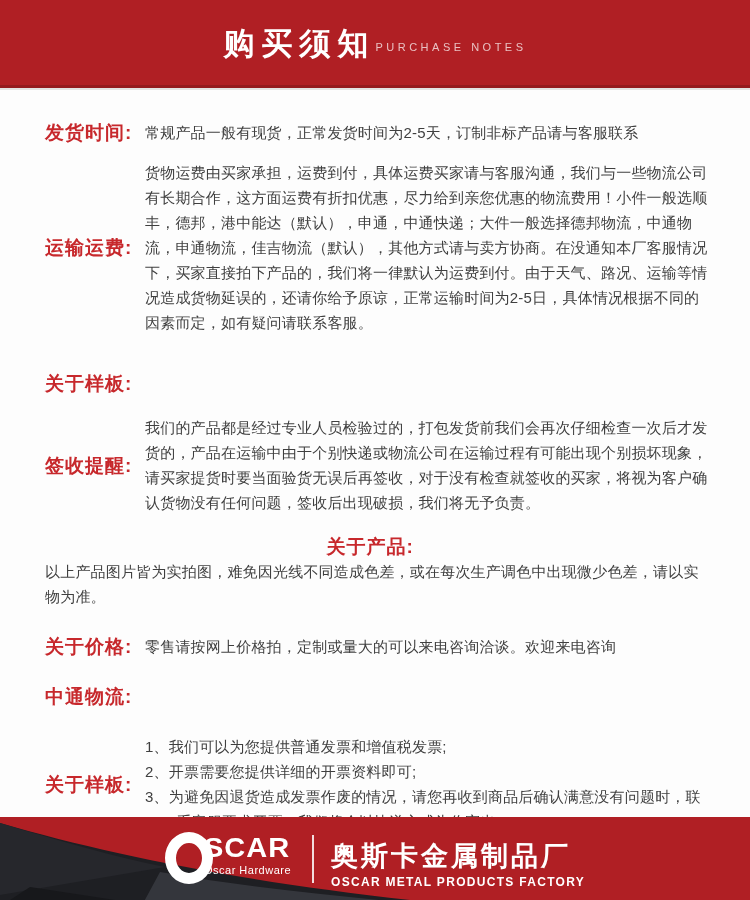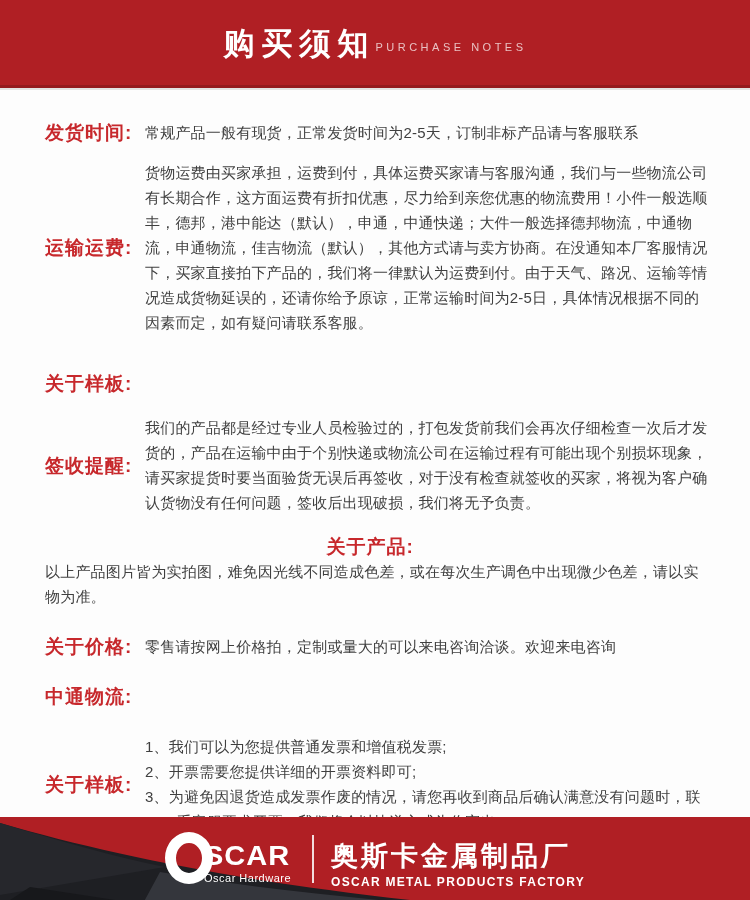--- a/index.html
+++ b/index.html
@@ -23,21 +23,21 @@
   .m4{margin-bottom:19px;}
   .m5{margin-bottom:25px;flex-direction:column;}
   .m6{margin-bottom:25px;}
   .m7{margin-bottom:25px;}
   .list-item{text-indent:-2.1em;padding-left:2.1em;}
 
   
   .footer{position:absolute;left:0;bottom:0;width:750px;height:83px;background:#b01f24;overflow:hidden;}
   .footer-bg{position:absolute;left:0;top:0;width:100%;height:100%;}
   .footer-inner{position:relative;z-index:1;height:100%;display:flex;align-items:center;justify-content:center;}
-  .logo{display:flex;align-items:flex-end;}
+  .logo{display:flex;align-items:flex-start;}
   .logo-o{box-sizing:border-box;width:48px;height:52px;border:11px solid #ffffff;border-radius:50%;margin-top:-2px;}
   .logo-col{display:flex;flex-direction:column;margin-left:-9px;}
   .logo-scar{color:#ffffff;font-size:29px;font-weight:800;letter-spacing:1px;line-height:27px;transform:scaleY(0.95);}
   .logo-sub{color:#ffffff;font-size:11px;letter-spacing:0.5px;margin-top:3px;text-align:center;}
   .divider{width:2px;height:48px;background:rgba(255,255,255,0.85);margin:0 17px 0 21px;}
   .names{display:flex;flex-direction:column;justify-content:space-between;margin-top:13px;}
   .name-cn{color:#ffffff;font-size:27px;font-weight:bold;letter-spacing:3px;line-height:28px;}
   .name-en{color:#ffffff;font-size:12px;font-weight:bold;letter-spacing:1.3px;margin-top:5px;}
 </style>
 </head>

